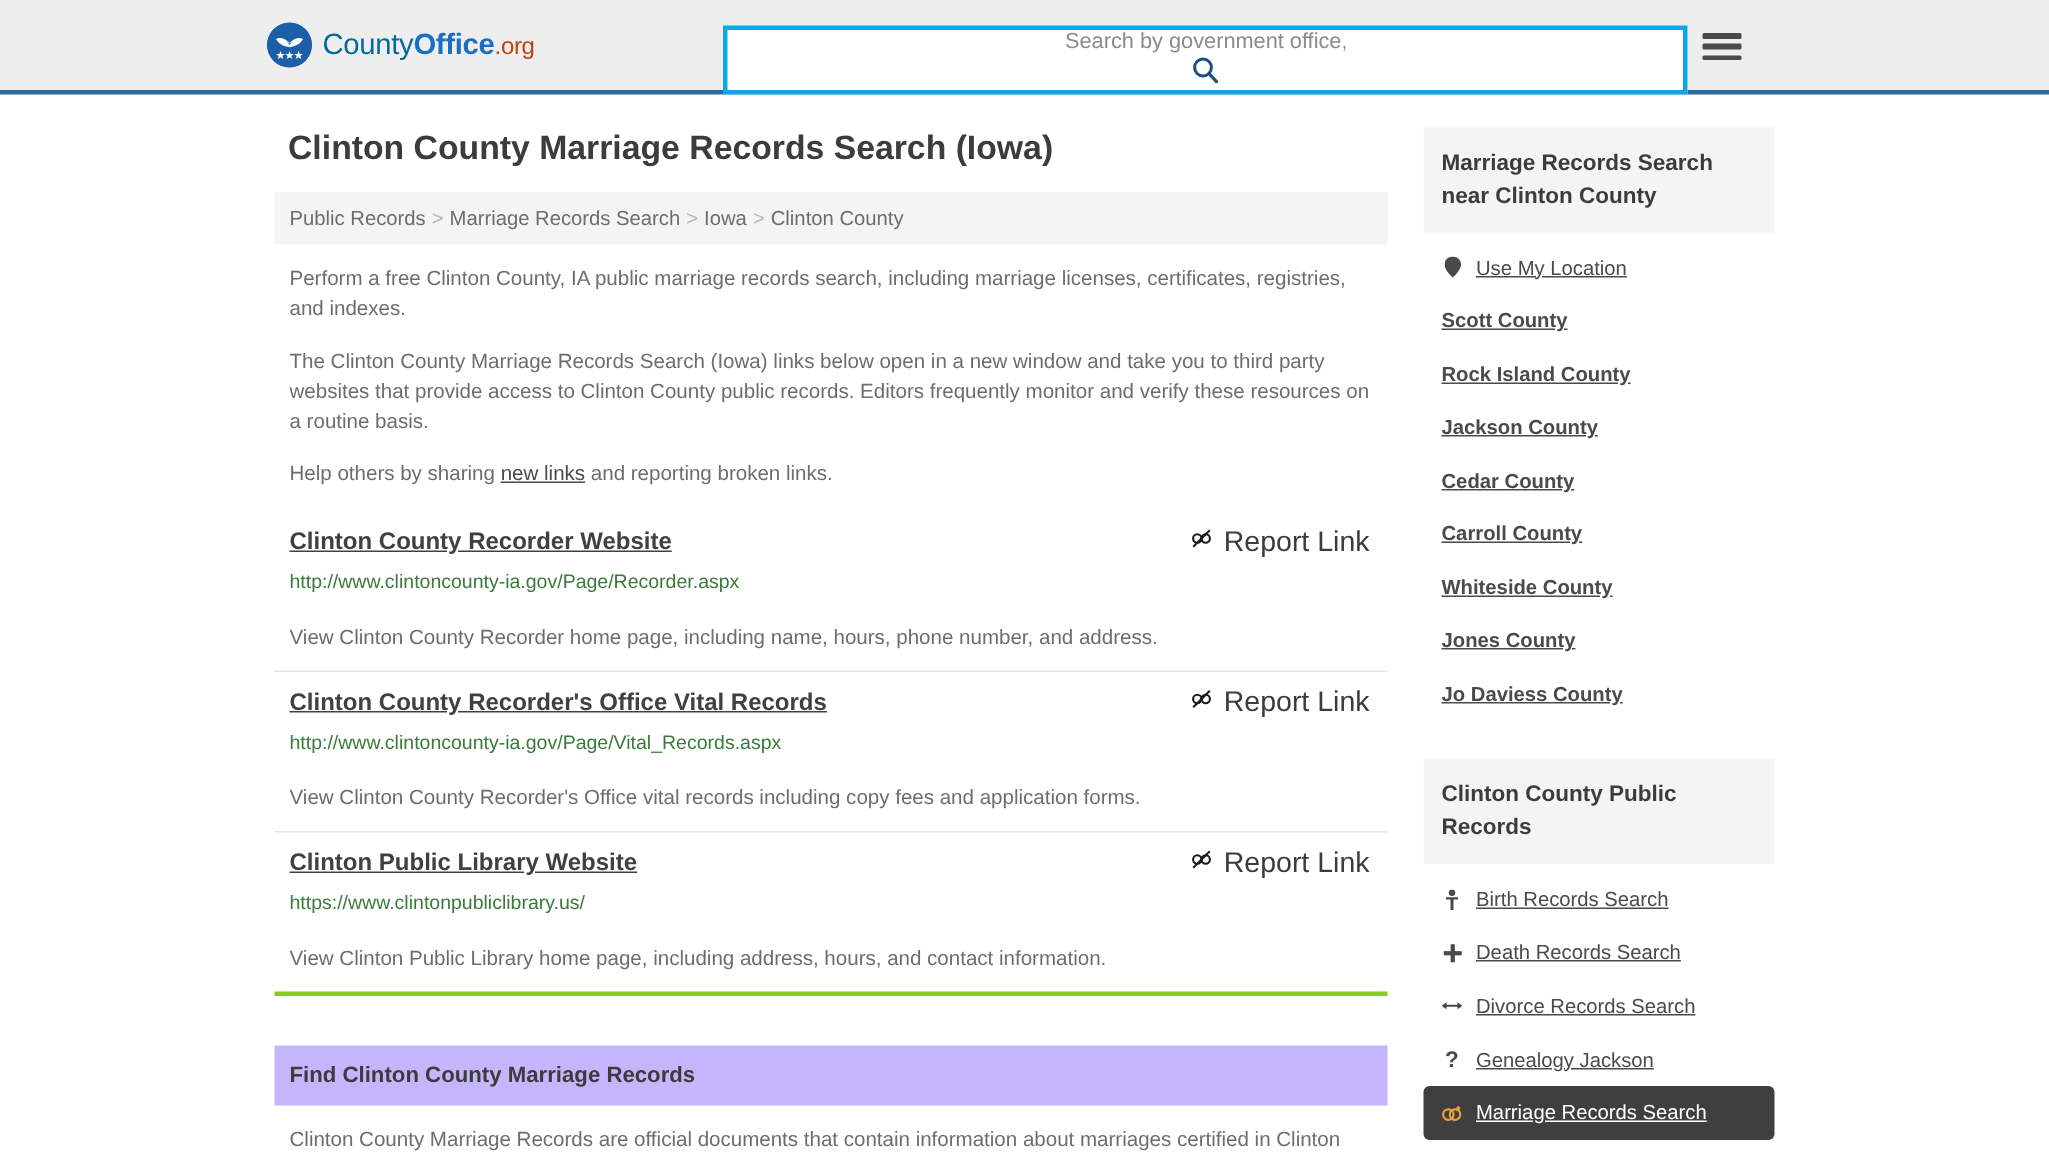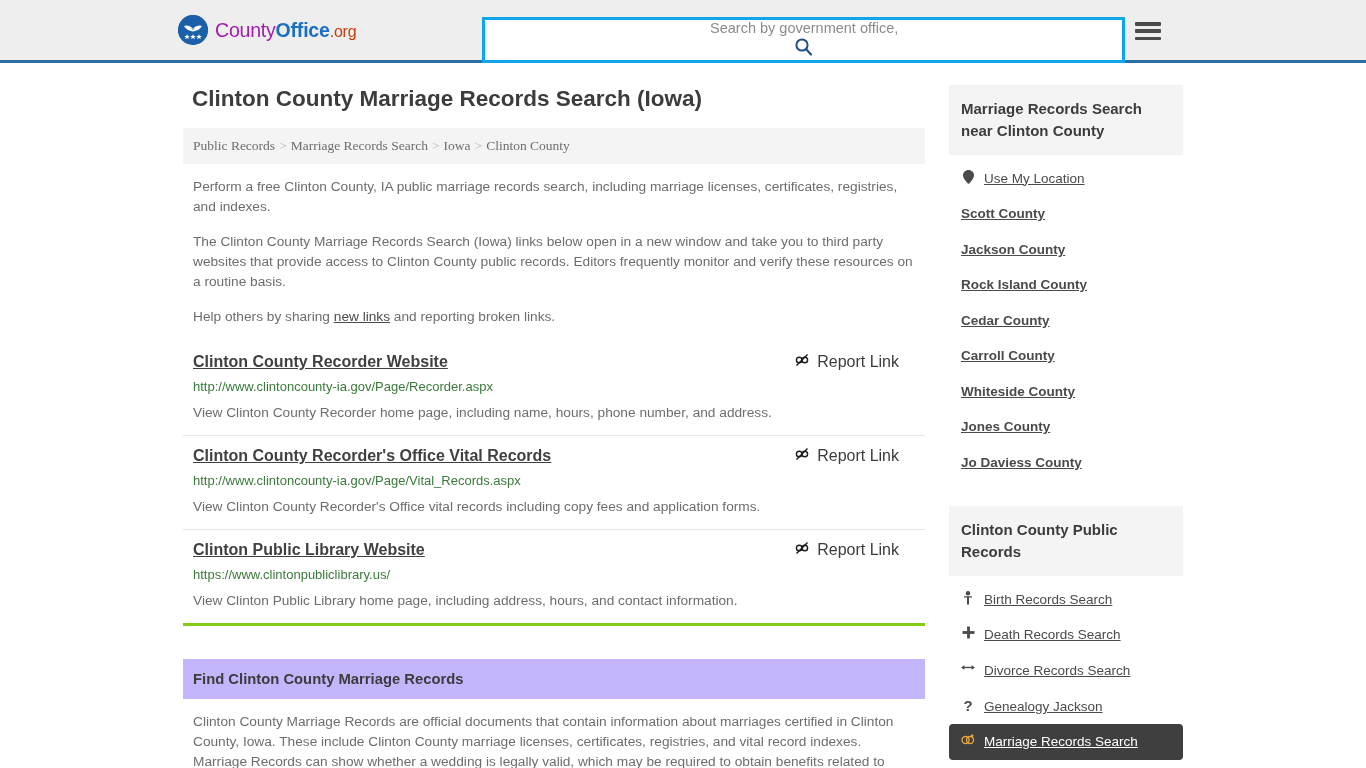--- a/index.html
+++ b/index.html
@@ -44,21 +44,21 @@
     margin-right: 7px;
     flex: none;
     overflow: hidden;
   }
   .brand-mark svg { display: block; }
   .brand-text {
     font-size: 19.5px;
     letter-spacing: -0.2px;
     white-space: nowrap;
   }
-  .brand-text .t1 { color: #a21caf; }
+  .brand-text .t1 { color: #0369a1; }
   .brand-text .t2 { color: #1a6fc4; font-weight: bold; }
   .brand-text .t3 { color: #c2410c; font-size: 16px; }
 
   .search-wrap {
     position: absolute;
     left: 299px;
     top: 17px;
     width: 643px;
     height: 46px;
     display: flex;
@@ -123,21 +123,20 @@
     font-weight: bold;
     padding-left: 9px;
   }
 
   .breadcrumb {
     background: #f4f4f4;
     padding: 10px 10px;
     font-size: 13.5px;
     color: #6d6d6d;
     margin-bottom: 13px;
-    font-family: Liberation Serif, serif;
   }
   .breadcrumb a {
     color: #6d6d6d;
     text-decoration: none;
   }
   .breadcrumb .sep { color: #b5b5b5; margin: 0 4px; }
 
   .intro { padding: 0 10px; }
   .intro p {
     font-size: 13.7px;
@@ -167,36 +166,36 @@
     font-size: 16px;
     font-weight: bold;
     color: #404040;
     text-decoration: underline;
     cursor: pointer;
   }
   .report-link {
     display: flex;
     align-items: center;
     gap: 7px;
-    font-size: 16px;
+    font-size: 19px;
     color: #3c3c3c;
     cursor: pointer;
     white-space: nowrap;
-    margin-right: 16px;
+    margin-right: 2px;
   }
   .result-url {
     font-size: 13px;
     color: #3a7a3a;
     margin-top: 7px;
     line-height: 16px;
   }
   .result-desc {
     font-size: 13.7px;
     color: #6d6d6d;
-    margin-top: 8px;
+    margin-top: 19px;
     line-height: 19px;
   }
 
   
   .section-block { margin-top: 33px; }
   .section-head {
     background: #c4b5fd;
     padding: 12px 10px;
     font-size: 14.8px;
     font-weight: bold;
@@ -215,21 +214,21 @@
     background: #f4f4f4;
     padding: 13px 12px;
     font-size: 15px;
     font-weight: bold;
     color: #3c3c3c;
     line-height: 1.45;
   }
   .side-list { padding: 6px 0 0 0; margin: 0; list-style: none; }
   .side-item {
     display: flex;
-    align-items: flex-start;
+    align-items: center;
     padding: 9px 12px;
     gap: 9px;
   }
   .side-item .side-ico {
     width: 14px;
     flex: none;
     display: flex;
     align-items: center;
     justify-content: center;
     color: #4a4a4a;
@@ -391,24 +390,24 @@
               <path d="M5.5 0 C2.5 0 0 2.4 0 5.3 C0 9.2 5.5 14 5.5 14 C5.5 14 11 9.2 11 5.3 C11 2.4 8.5 0 5.5 0 Z" fill="#4a4a4a"></path>
             </svg>
           </span>
           <a href="#">Use My Location</a>
         </li>
 
         <li class="side-item no-ico">
           <a href="#">Scott County</a>
         </li>
         <li class="side-item no-ico">
+          <a href="#">Rock Island County</a>
+        </li>
+        <li class="side-item no-ico">
           <a href="#">Jackson County</a>
-        </li>
-        <li class="side-item no-ico">
-          <a href="#">Rock Island County</a>
         </li>
         <li class="side-item no-ico">
           <a href="#">Cedar County</a>
         </li>
         <li class="side-item no-ico">
           <a href="#">Carroll County</a>
         </li>
         <li class="side-item no-ico">
           <a href="#">Whiteside County</a>
         </li>

